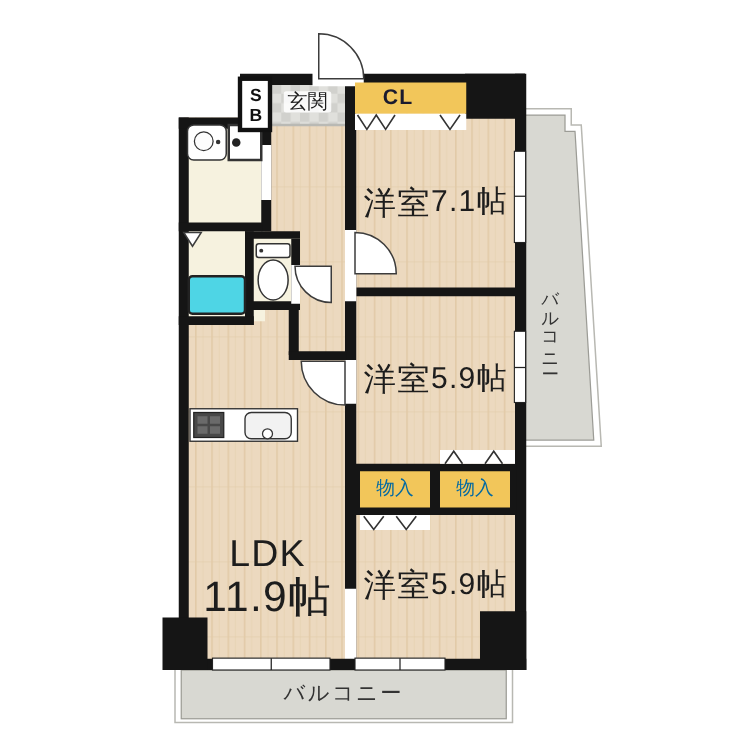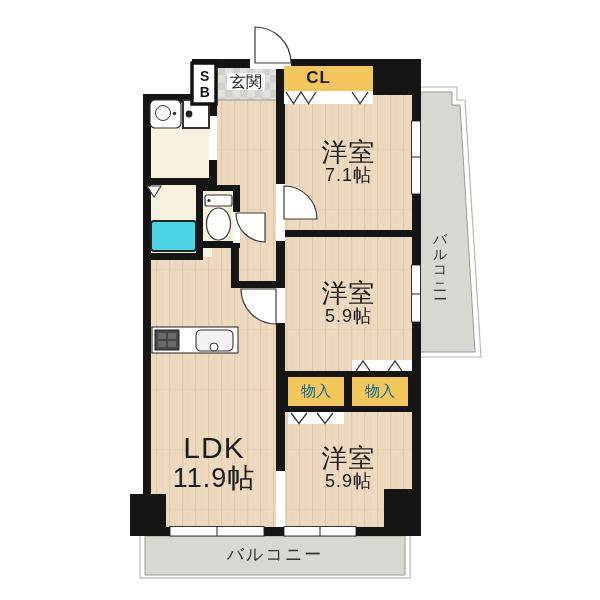--- a/index.html
+++ b/index.html
@@ -5,24 +5,24 @@
   html,body{margin:0;padding:0;background:#ffffff;}
   .stage{
     position:relative;width:600px;height:600px;margin:0 auto;background:#fff;
     font-family:"Liberation Sans","DejaVu Sans",sans-serif;overflow:hidden;
   }
   .stage svg{position:absolute;left:0;top:0;}
   .lbl{
     position:absolute;display:flex;align-items:center;justify-content:center;
     color:#1d1d1d;line-height:1.1;white-space:nowrap;pointer-events:none;
   }
-  .room-label{flex-direction:column;font-size:26px;letter-spacing:1px;}
-  .room-label .size{font-size:18px;}
+  .room-label{flex-direction:row;font-size:26px;letter-spacing:1px;}
+  .room-label .size{font-size:24px;}
   .ldk-label{flex-direction:column;font-size:30px;letter-spacing:1px;}
-  .ldk-label .size{font-size:27px;}
+  .ldk-label .size{font-size:34px;}
   .entrance-label{font-size:16px;}
   .entrance-label span{background:rgba(255,255,255,.85);padding:0 3px;border-radius:2px;}
   .cl-label{font-size:17px;font-weight:bold;letter-spacing:1px;color:#1a1a2e;}
   .storage-label{font-size:15px;color:#0369a1;}
   .balcony-label{font-size:17px;color:#333;letter-spacing:2px;}
   .vert{writing-mode:vertical-rl;text-orientation:upright;}
   .balcony-right-label{font-size:14px;color:#333;letter-spacing:1px;}
   .sb-label{font-size:14px;font-weight:bold;color:#111;}
 </style>
 </head>

